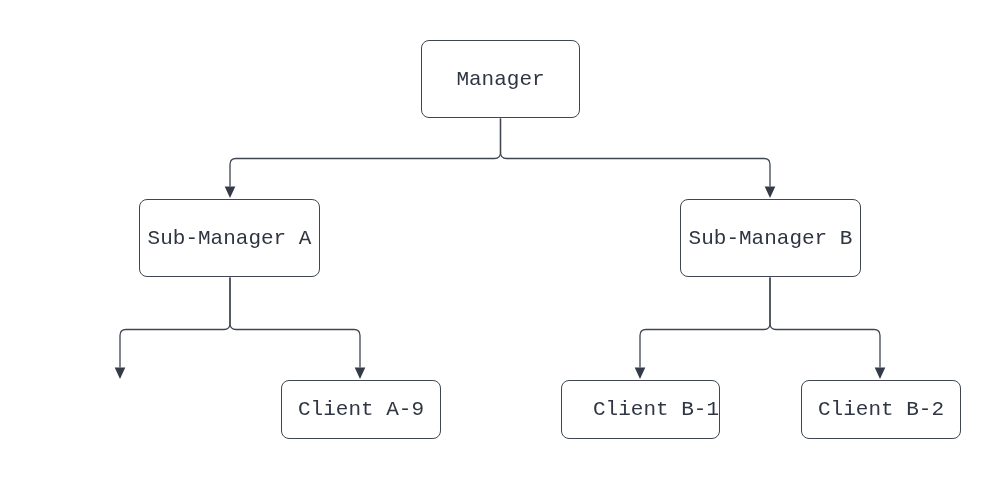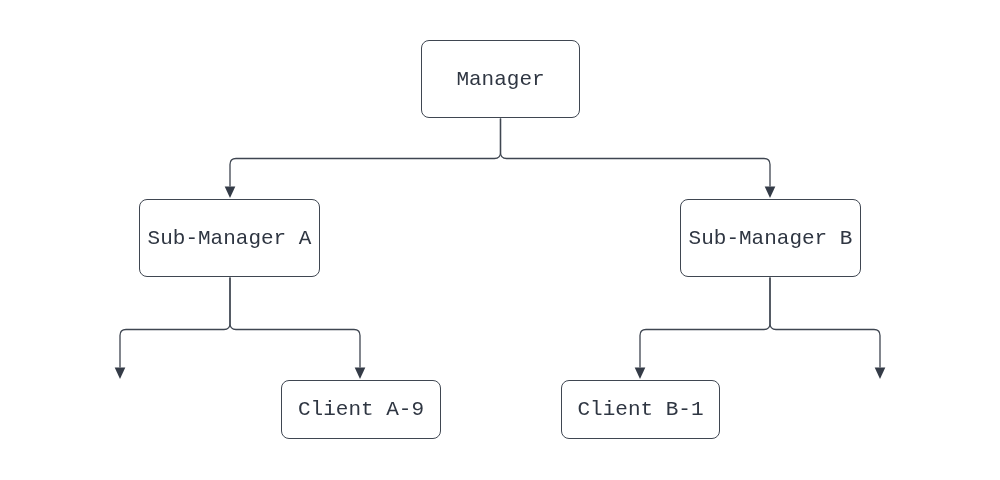--- a/index.html
+++ b/index.html
@@ -32,21 +32,21 @@
     justify-content: center;
     font-size: 21px;
     color: var(--text, #2f3642);
     white-space: nowrap;
   }
   .n-manager { left: 421px; top: 40px;  width: 159px; height: 78px; }
   .n-sub-a   { left: 139px; top: 199px; width: 181px; height: 78px; }
   .n-sub-b   { left: 680px; top: 199px; width: 181px; height: 78px; }
   .n-a1      { left: 41px;  top: 380px; width: 159px; height: 59px; }
   .n-a2      { left: 281px; top: 380px; width: 160px; height: 59px; }
-  .n-b1      { left: 561px; top: 380px; width: 159px; height: 59px; }
+  .n-b1      { left: 561px; top: 380px; width: 159px; height: 59px; justify-content: flex-end; }
   .n-b2      { left: 801px; top: 380px; width: 160px; height: 59px; }
   .edge-line {
     fill: none;
     stroke-width: 1.3px;
   }
 </style>
 </head>
 <body>
 
 <div class="canvas">
@@ -99,14 +99,17 @@
 
 
   <div class="node n-a2">
     <span>Client A-9</span>
   </div>
 
   <div class="node n-b1">
     <span>Client B-1</span>
   </div>
 
+  <div class="node n-b2">
+    <span>Client B-2</span>
+  </div>
 
 </div>
 
 </body></html>

